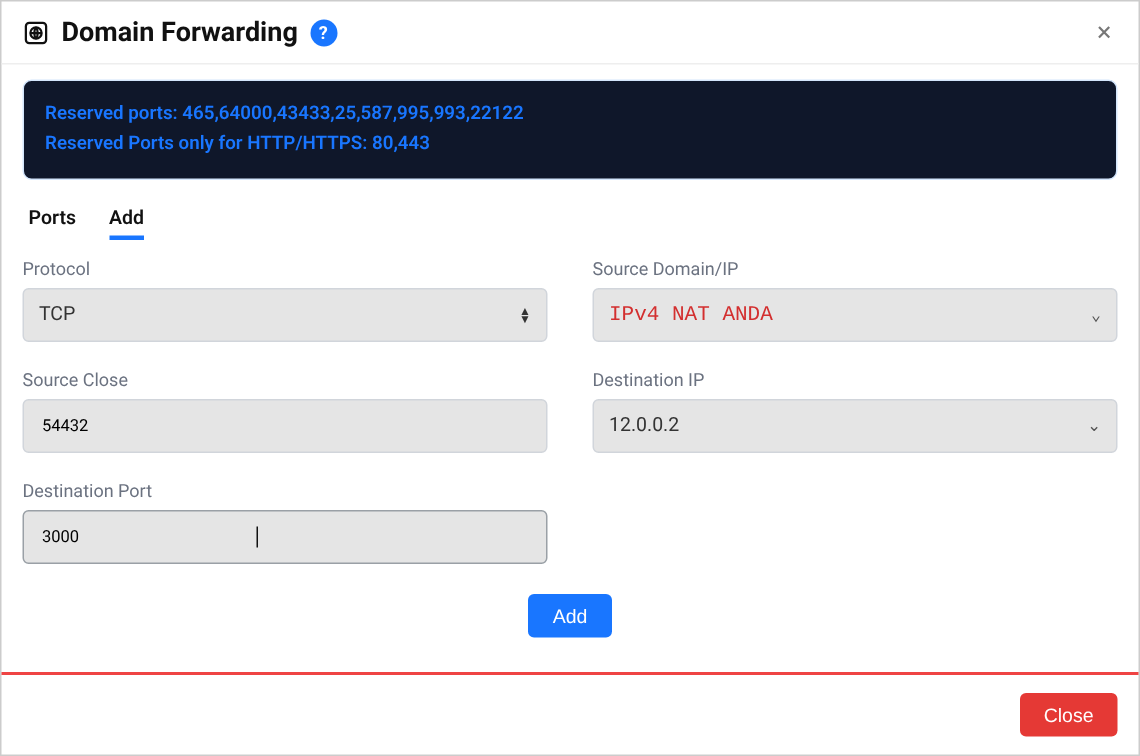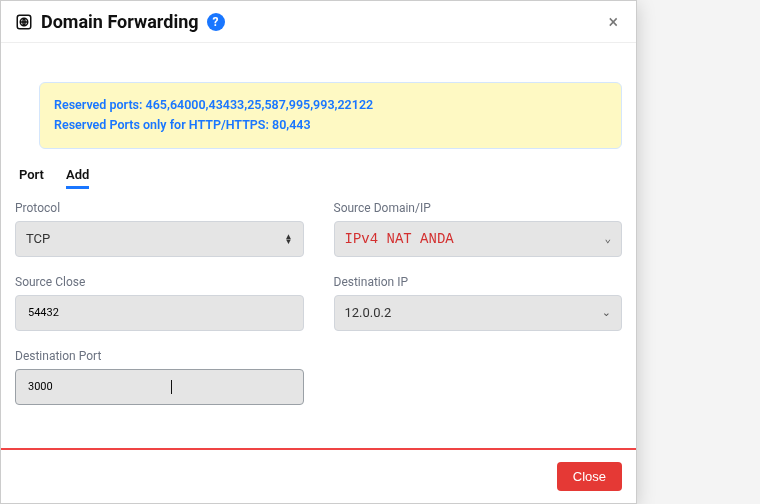--- a/index.html
+++ b/index.html
@@ -1,26 +1,25 @@
 <!DOCTYPE html>
 <html><head>
 <meta charset="utf-8">
 <style>
   * { box-sizing: border-box; }
   html, body { margin: 0; padding: 0; font-family: -apple-system, BlinkMacSystemFont, "Segoe UI", Roboto, Arial, sans-serif; font-size: 13px; color: #333; background: #f4f4f4;}
   .modal {
     position: relative;
-    width: 637px;
+    width: 760px;
     height: 504px;
     background: #fff;
     border: 1px solid #ccc;
     box-shadow: 0 4px 18px rgba(0,0,0,0.18);
     display: flex;
     flex-direction: column;
-    gap: 29px;
   }
   .modal-header {
     display: flex;
     align-items: center;
     padding: 10px 14px;
     border-bottom: 1px solid #eee;
   }
   .modal-header .title-wrap {
     display: flex;
     align-items: center;
@@ -47,29 +46,28 @@
   }
   .close-x {
     color: #777; font-size: 18px; font-weight: 400; cursor: pointer; padding: 0 4px;
   }
   .modal-body {
     padding: 10px 14px 14px 14px;
     flex: 1;
     overflow: auto;
   }
   .info-box {
-    background: #fef9c3;
+    background: #0f172a;
     border: 1px solid #d4e6fc;
     border-radius: 6px;
     padding: 12px 14px;
     color: #1976ff;
     font-size: 12.5px;
     font-weight: 600;
     line-height: 1.5;
-    margin-left: 24px;
   }
   .info-box div { margin: 1px 0; }
   .tabs {
     display:flex;
     gap: 22px;
     margin: 14px 0 12px 4px;
     font-size: 13px;
     font-weight: 600;
   }
   .tab {
@@ -176,21 +174,21 @@
   </div>
 
   <div class="modal-body">
 
     <div class="info-box">
       <div>Reserved ports: 465,64000,43433,25,587,995,993,22122</div>
       <div>Reserved Ports only for HTTP/HTTPS: 80,443</div>
     </div>
 
     <div class="tabs">
-      <div class="tab">Port</div>
+      <div class="tab">Ports</div>
       <div class="tab active">Add</div>
     </div>
 
     <div class="form-grid">
 
       <div class="field">
         <label>Protocol</label>
         <div class="control">
           <span class="select-text">TCP</span>
           <span class="sort-arrows">

